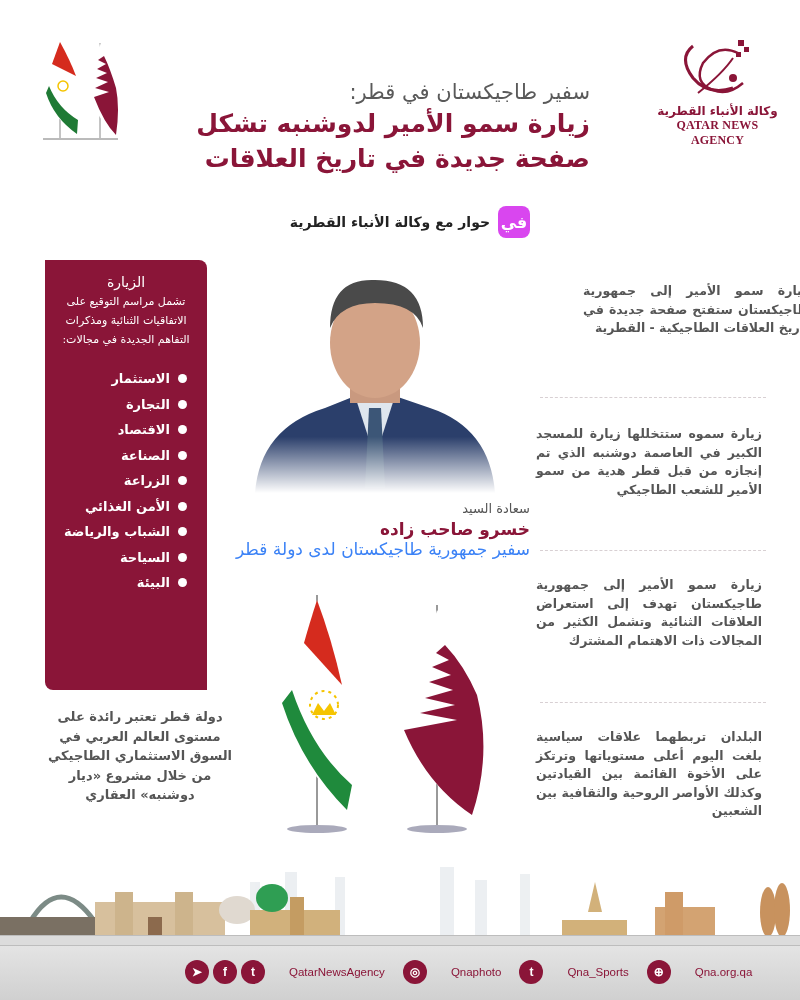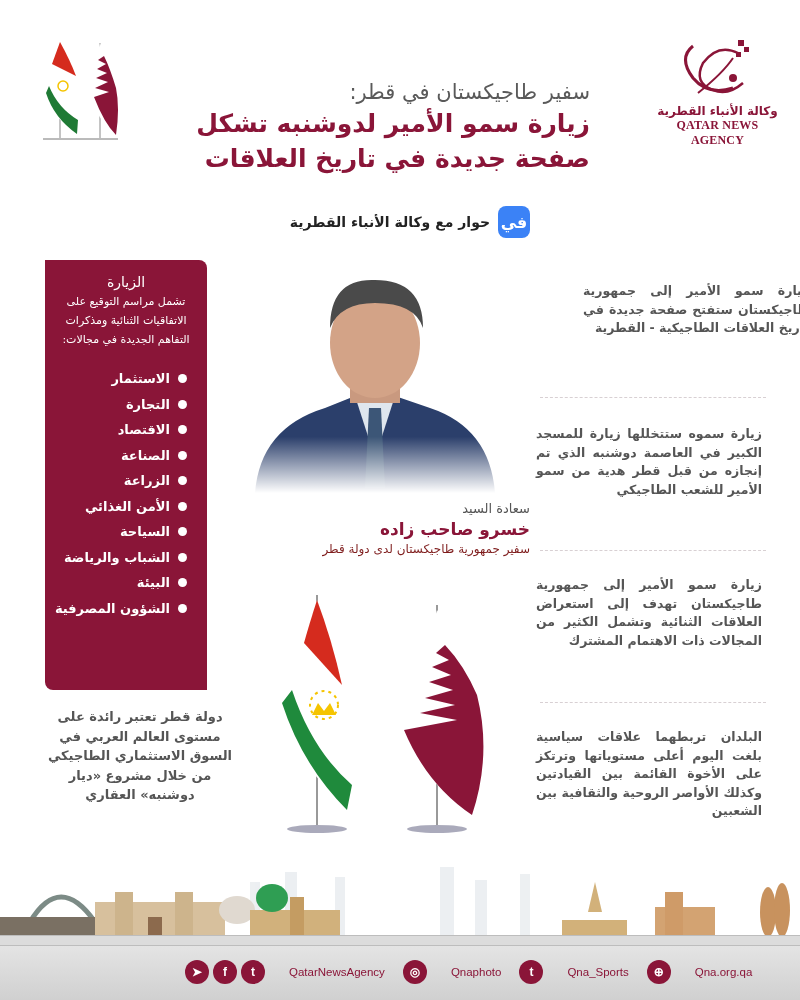--- a/index.html
+++ b/index.html
@@ -10,39 +10,39 @@
   .top-flags { position: absolute; left: 40px; top: 38px; width: 80px; height: 106px; }
   .qna-logo { position: absolute; left: 655px; top: 38px; width: 125px; height: 100px; text-align: center; }
   .qna-logo .ar { font-size: 12px; color: #8a1538; font-weight: bold; direction: rtl; margin-top: 2px; }
   .qna-logo .en { font-size: 12px; color: #8a1538; font-weight: bold; letter-spacing: 0.2px; font-family: Liberation Serif, serif; }
 
   .headline { position: absolute; left: 140px; top: 78px; width: 450px; text-align: right; direction: rtl; }
   .headline .sub { font-size: 21px; color: #5a5a5a; line-height: 28px; }
   .headline .main { font-size: 25px; color: #8a1538; font-weight: bold; line-height: 35px; }
 
   .interview-tag { position: absolute; left: 240px; top: 205px; width: 290px; height: 34px; direction: rtl; display: flex; align-items: center; gap: 8px; justify-content: flex-start; }
-  .interview-tag .fi { width: 32px; height: 32px; border-radius: 8px; background: #3b82f6; color: #fff; font-weight: bold; font-size: 16px; display: flex; align-items: center; justify-content: center; }
+  .interview-tag .fi { width: 32px; height: 32px; border-radius: 8px; background: #d946ef; color: #fff; font-weight: bold; font-size: 16px; display: flex; align-items: center; justify-content: center; }
   .interview-tag .txt { font-size: 14px; color: #222; font-weight: bold; }
 
   
   .visit-panel { position: absolute; left: 45px; top: 260px; width: 162px; height: 430px; background: #8a1538; border-radius: 0 8px 0 8px; color: #fff; direction: rtl; padding: 12px 8px; text-align: center; }
   .visit-panel .title { font-size: 14px; font-weight: normal; line-height: 20px; }
   .visit-panel .desc { font-size: 11px; line-height: 19px; }
   .visit-panel ul { list-style: none; margin-top: 17px; padding-right: 12px; text-align: right; }
   .visit-panel li { font-size: 13px; font-weight: bold; line-height: 25.5px; display: flex; align-items: center; gap: 8px; }
   .visit-panel li .dot { width: 9px; height: 9px; border-radius: 50%; background: #fff; flex: 0 0 9px; }
 
   .left-note { position: absolute; left: 45px; top: 707px; width: 190px; direction: rtl; text-align: center; font-size: 13px; line-height: 19.5px; color: #555; font-weight: bold; }
 
   
   .portrait { position: absolute; left: 245px; top: 268px; width: 260px; height: 225px; }
   .amb-label { position: absolute; left: 230px; top: 500px; width: 300px; text-align: right; direction: rtl; }
   .amb-label .honor { font-size: 13px; color: #555; line-height: 18px; }
   .amb-label .name { font-size: 17px; color: #8a1538; font-weight: bold; line-height: 22px; }
-  .amb-label .role { font-size: 12px; color: #7f1d1d; line-height: 18px; }
+  .amb-label .role { font-size: 17px; color: #3b82f6; line-height: 18px; }
   .center-flags { position: absolute; left: 262px; top: 585px; width: 240px; height: 250px; }
 
   
   .right-col { position: absolute; left: 536px; top: 282px; width: 226px; direction: rtl; }
   .point { font-size: 12.5px; line-height: 18.5px; color: #555; text-align: justify; text-align-last: right; font-weight: bold; }
   .divider { border-top: 1px dashed #d8d0d3; margin: 0 4px; height: 0; }
   .p1 { position: absolute; top: 0; left: 8px; width: 226px; margin-left: 39px; }
   .d1 { position: absolute; top: 115px; left: 0; width: 226px; }
   .p2 { position: absolute; top: 143px; left: 0; width: 226px; }
   .d2 { position: absolute; top: 268px; left: 0; width: 226px; }
@@ -123,33 +123,29 @@
     <li>
         <span class="dot"></span>
         <span>الزراعة</span>
       </li>
     <li>
         <span class="dot"></span>
         <span>الأمن الغذائي</span>
       </li>
     <li>
         <span class="dot"></span>
+        <span>الشباب والرياضة</span>
+      </li>
+    <li>
+        <span class="dot"></span>
         <span>السياحة</span>
       </li>
     <li>
         <span class="dot"></span>
-        <span>الشباب والرياضة</span>
-      </li>
-    <li>
-        <span class="dot"></span>
         <span>البيئة</span>
-      </li>
-    <li>
-        <span class="dot"></span>
-        <span>الشؤون المصرفية</span>
       </li>
   </ul>
 </div>
 
 <div class="left-note">دولة قطر تعتبر رائدة على مستوى العالم العربي في السوق الاستثماري الطاجيكي من خلال مشروع «ديار دوشنبه» العقاري</div>
 
 <div class="portrait">
   <svg width="260" height="225" viewBox="0 0 260 225">
     <defs>
       <linearGradient id="fade" x1="0" y1="0" x2="0" y2="1">

